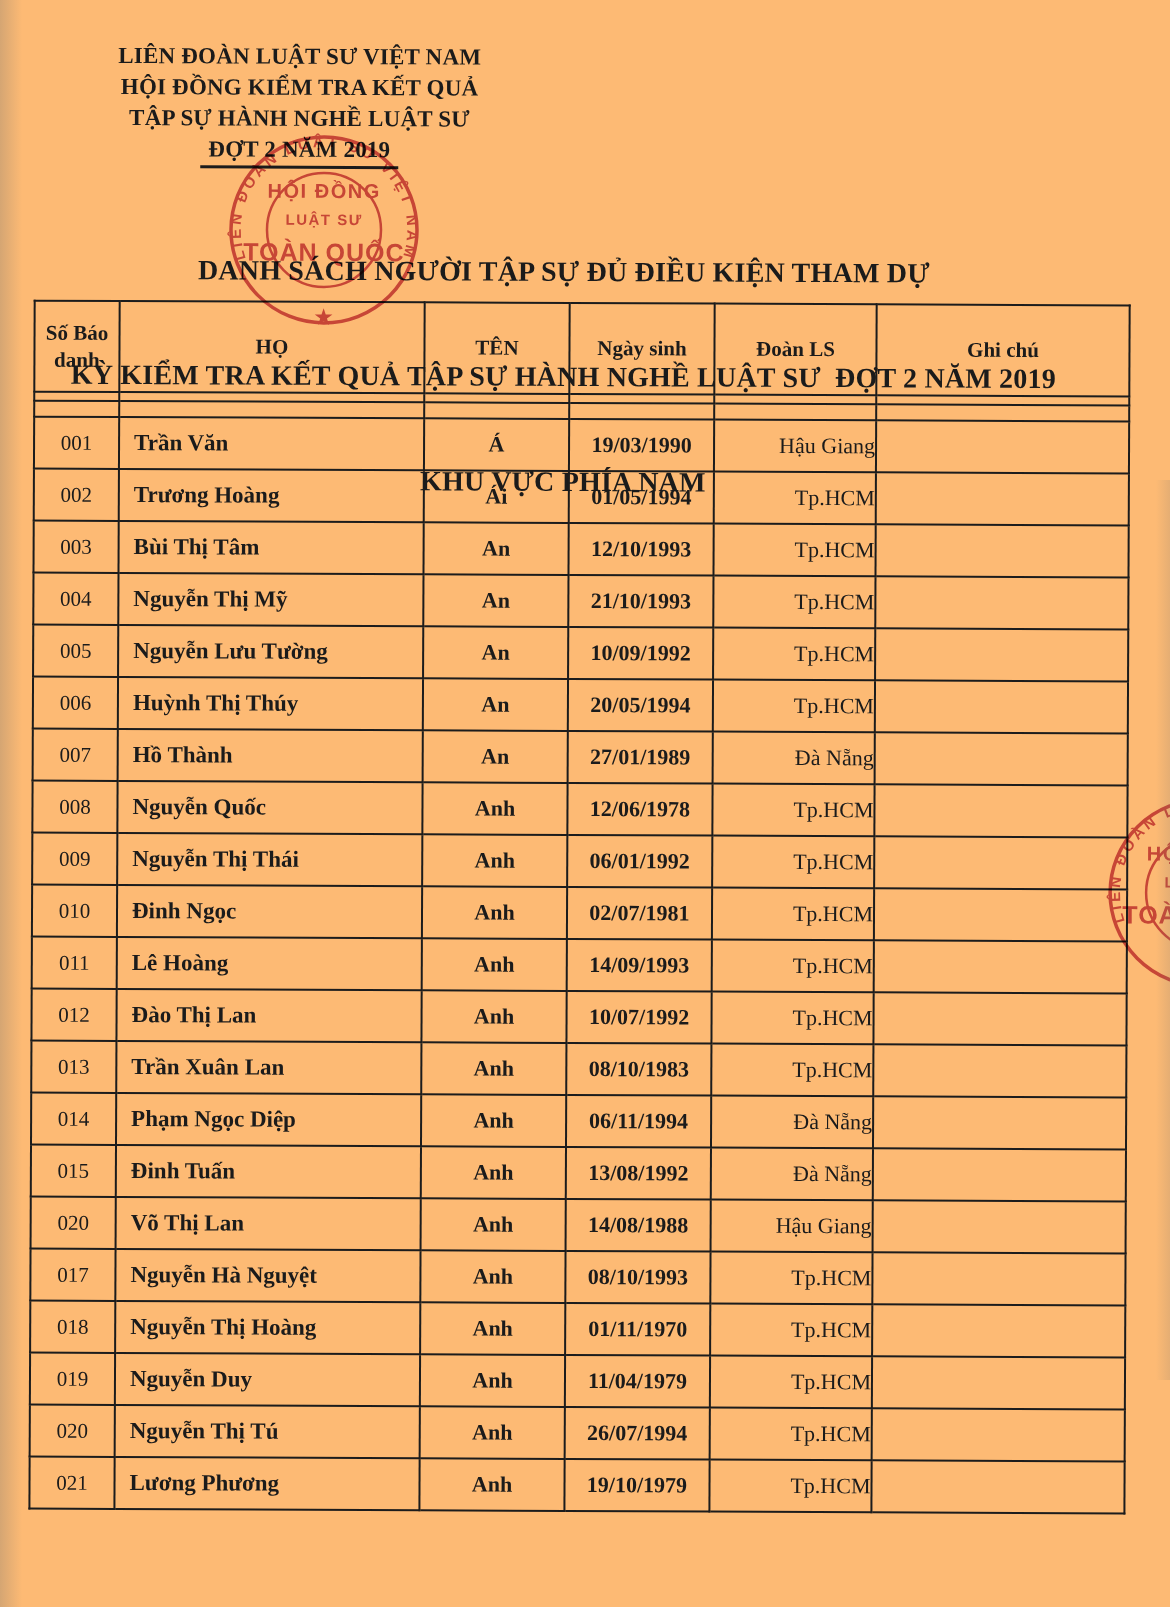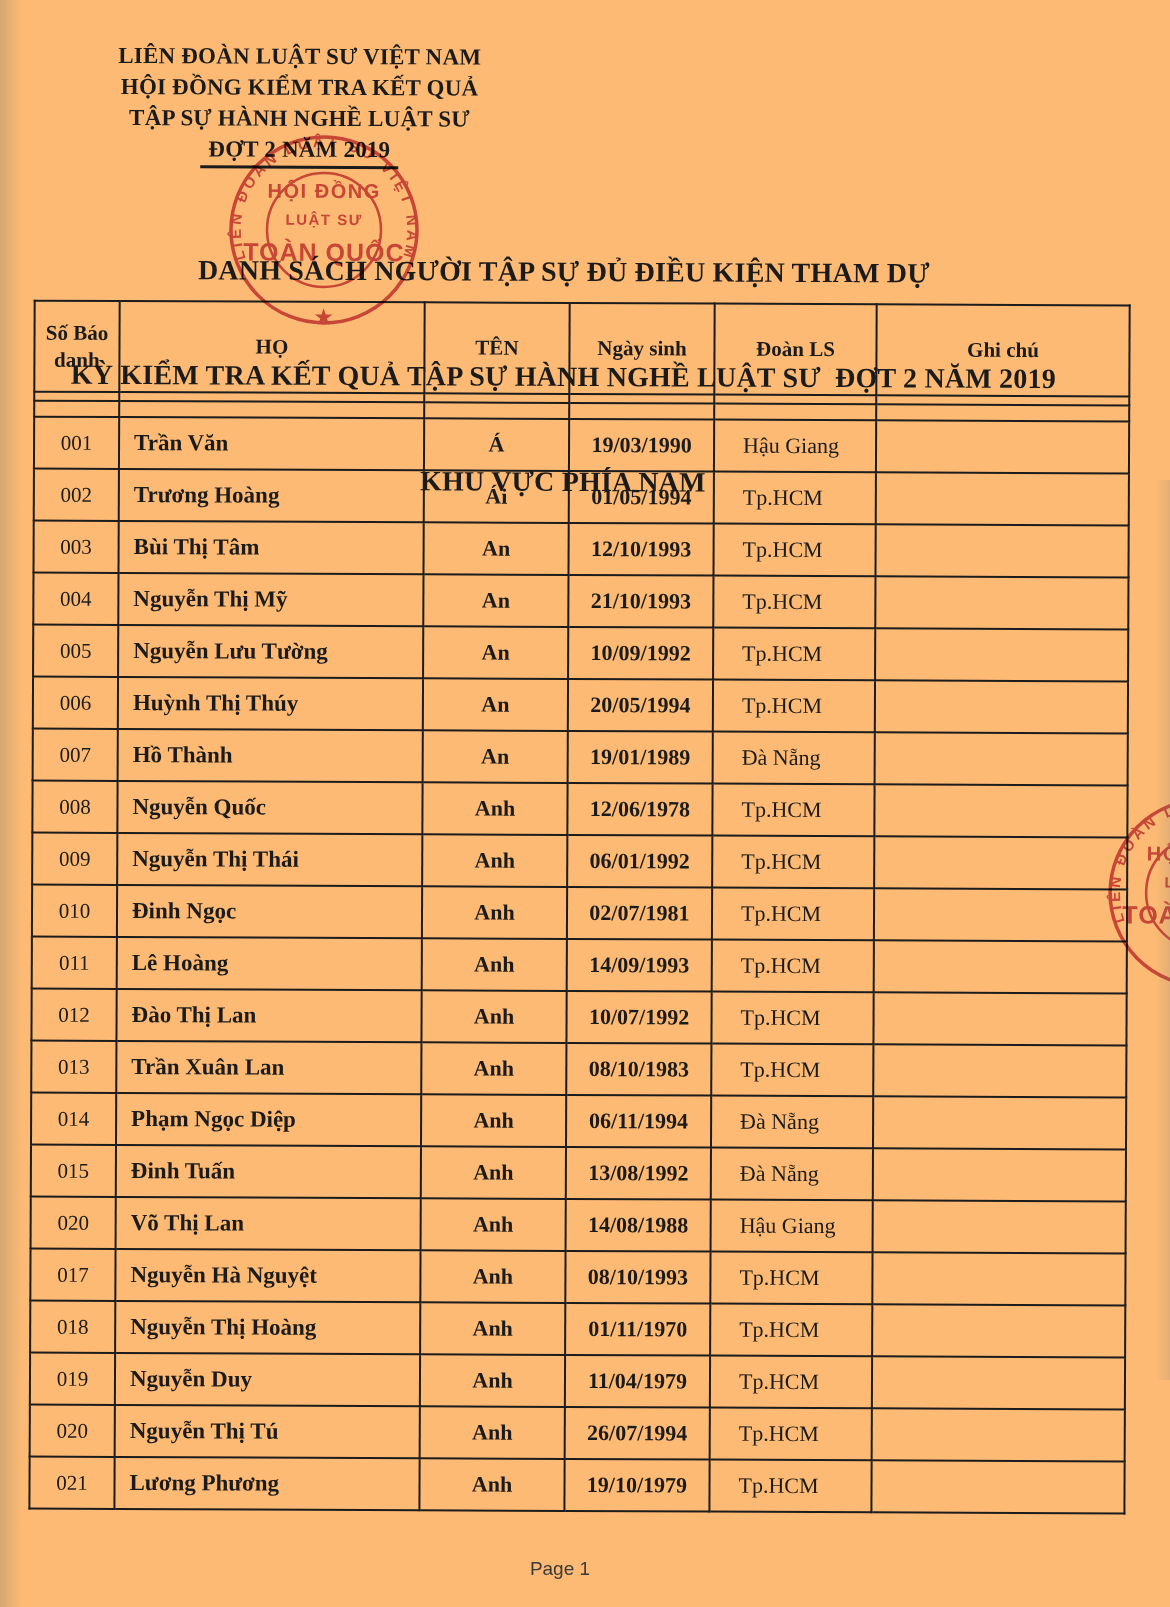--- a/index.html
+++ b/index.html
@@ -37,21 +37,21 @@
   }
   .roster th,.roster td{border:2px solid #1c1c1c;overflow:hidden;vertical-align:middle;padding:0;}
   .roster th{font-size:21px;font-weight:700;height:89px;line-height:27px;}
   tr.spacer-a td{height:7px;}
   tr.spacer-b td{height:14px;}
   tr.data{height:52px;}
   td.c0{text-align:center;font-weight:400;font-size:21px;}
   td.c1{text-align:left;padding-left:14px;font-weight:700;font-size:23px;}
   td.c2{text-align:center;font-weight:700;font-size:22px;}
   td.c3{text-align:center;font-weight:700;font-size:22px;}
-  td.c4{text-align:left;font-weight:400;font-size:22px;padding-left:28px;}
+  td.c4{text-align:right;font-weight:400;font-size:22px;padding-left:28px;}
   td.c5{text-align:left;}
 
   .stamp{position:absolute;width:240px;height:240px;mix-blend-mode:multiply;opacity:.92;}
   .stamp-main{left:205px;top:109px;}
   .stamp-right{left:1087px;top:768px;}
   .stamp svg{display:block;width:100%;height:100%;}
   .stamp text{font-family:"Liberation Sans","DejaVu Sans",sans-serif;fill:currentColor;}
 
   .footer{
     position:absolute;top:1558px;left:0;width:1120px;text-align:center;
@@ -160,21 +160,21 @@
             <td class="c1">Huỳnh Thị Thúy</td>
             <td class="c2">An</td>
             <td class="c3">20/05/1994</td>
             <td class="c4">Tp.HCM</td>
             <td class="c5"></td>
           </tr>
           <tr class="data">
             <td class="c0">007</td>
             <td class="c1">Hồ Thành</td>
             <td class="c2">An</td>
-            <td class="c3">19/01/1989</td>
+            <td class="c3">27/01/1989</td>
             <td class="c4">Đà Nẵng</td>
             <td class="c5"></td>
           </tr>
           <tr class="data">
             <td class="c0">008</td>
             <td class="c1">Nguyễn Quốc</td>
             <td class="c2">Anh</td>
             <td class="c3">12/06/1978</td>
             <td class="c4">Tp.HCM</td>
             <td class="c5"></td>
@@ -311,14 +311,13 @@
         </text>
         <text y="-32" text-anchor="middle" font-size="20" font-weight="700" letter-spacing="1.5">HỘI ĐỒNG</text>
         <text y="-5" text-anchor="middle" font-size="15" font-weight="700" letter-spacing="1.5">LUẬT SƯ</text>
         <text y="31" text-anchor="middle" font-size="25" font-weight="700" letter-spacing="1">TOÀN QUỐC</text>
         <text y="95" text-anchor="middle" font-size="23">★</text>
       </svg>
     </div>
 
   </div>
 
-  <div class="footer">Page 1</div>
 </div>
 
 </body></html>

